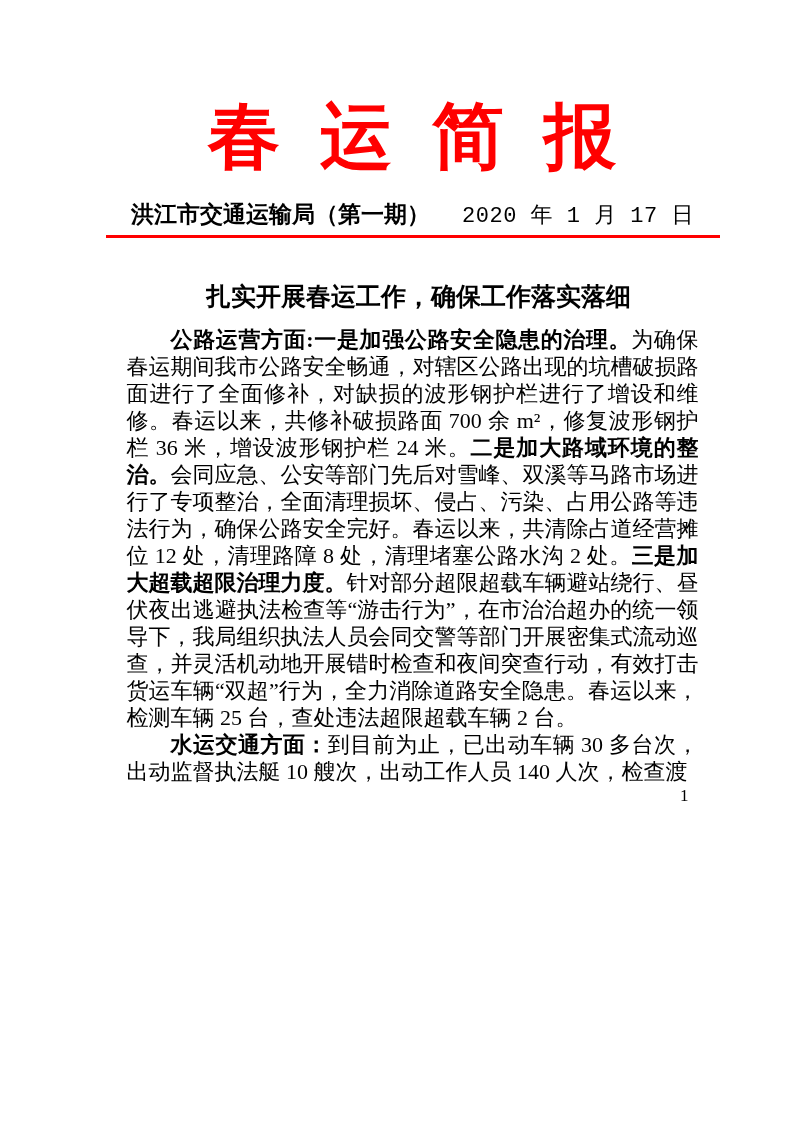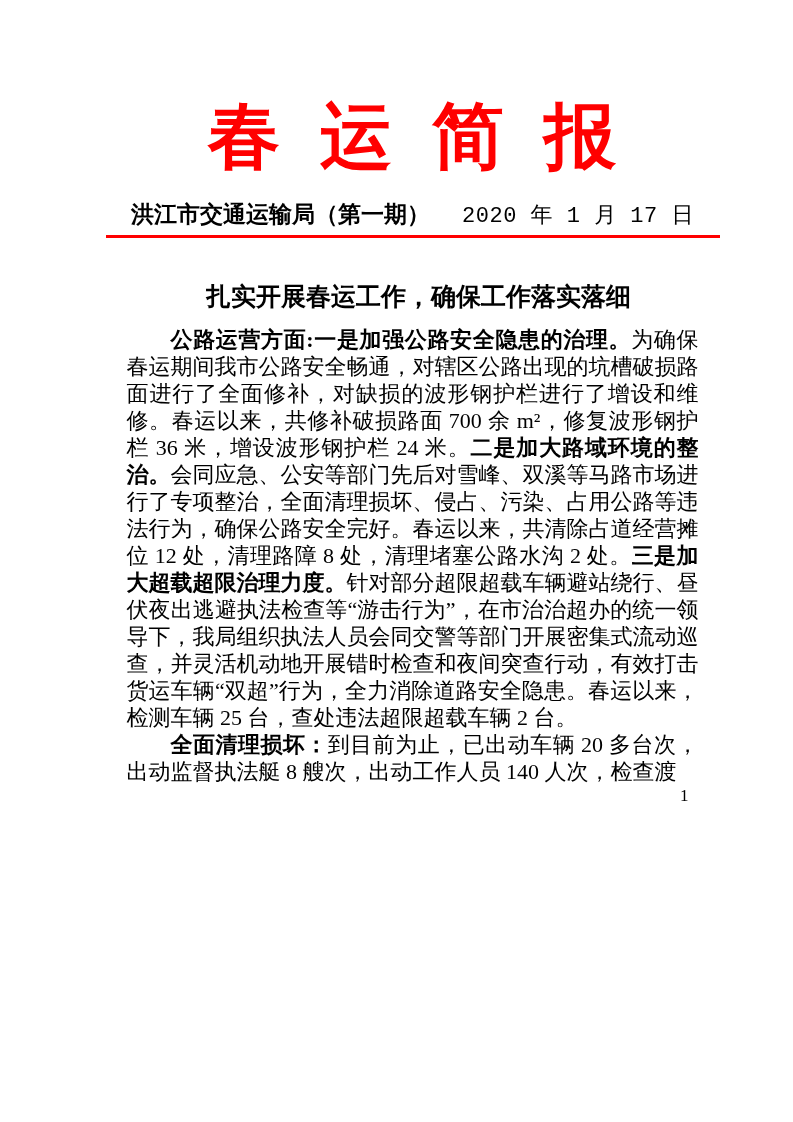--- a/index.html
+++ b/index.html
@@ -66,18 +66,18 @@
       <span class="issuer">洪江市交通运输局（第一期）</span>
       <span class="issue-date">2020 年 1 月 17 日</span>
     </div>
 
   <div class="red-rule"></div>
 
   <h2 class="article-heading">扎实开展春运工作，确保工作落实落细</h2>
 
   <div class="body-text">
     <p class="para"><b>公路运营方面:一是加强公路安全隐患的治理。</b><span>为确保春运期间我市公路安全畅通，对辖区公路出现的坑槽破损路面进行了全面修补，对缺损的波形钢护栏进行了增设和维修。春运以来，共修补破损路面 700 余 m²，修复波形钢护栏 36 米，增设波形钢护栏 24 米。</span><b>二是加大路域环境的整治。</b><span>会同应急、公安等部门先后对雪峰、双溪等马路市场进行了专项整治，全面清理损坏、侵占、污染、占用公路等违法行为，确保公路安全完好。春运以来，共清除占道经营摊位 12 处，清理路障 8 处，清理堵塞公路水沟 2 处。</span><b>三是加大超载超限治理力度。</b><span>针对部分超限超载车辆避站绕行、昼伏夜出逃避执法检查等“游击行为”，在市治治超办的统一领导下，我局组织执法人员会同交警等部门开展密集式流动巡查，并灵活机动地开展错时检查和夜间突查行动，有效打击货运车辆“双超”行为，全力消除道路安全隐患。春运以来，检测车辆 25 台，查处违法超限超载车辆 2 台。</span></p>
-    <p class="para"><b>全面清理损坏：</b><span>到目前为止，已出动车辆 20 多台次，出动监督执法艇 8 艘次，出动工作人员 140 人次，检查渡</span></p>
+    <p class="para"><b>水运交通方面：</b><span>到目前为止，已出动车辆 30 多台次，出动监督执法艇 10 艘次，出动工作人员 140 人次，检查渡</span></p>
   </div>
 
   <div class="page-number">1</div>
 
 </div>
 
 </body></html>

